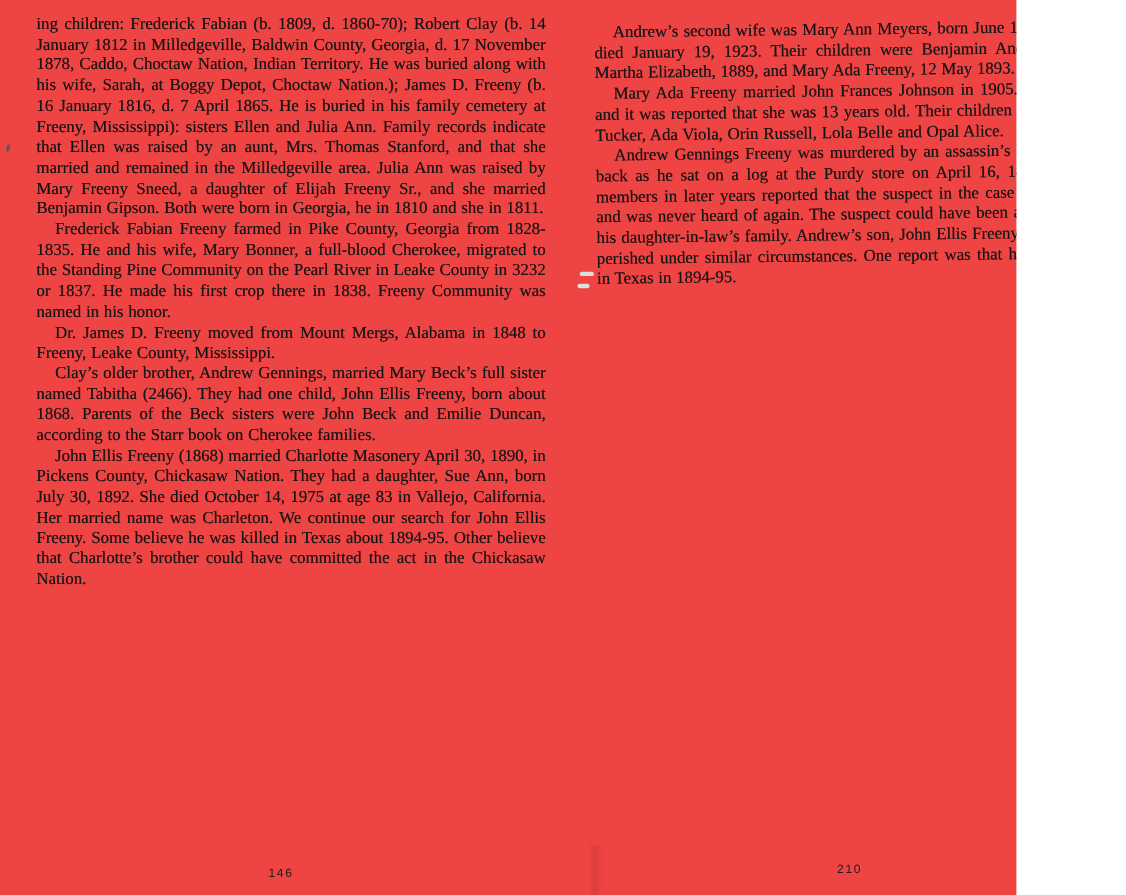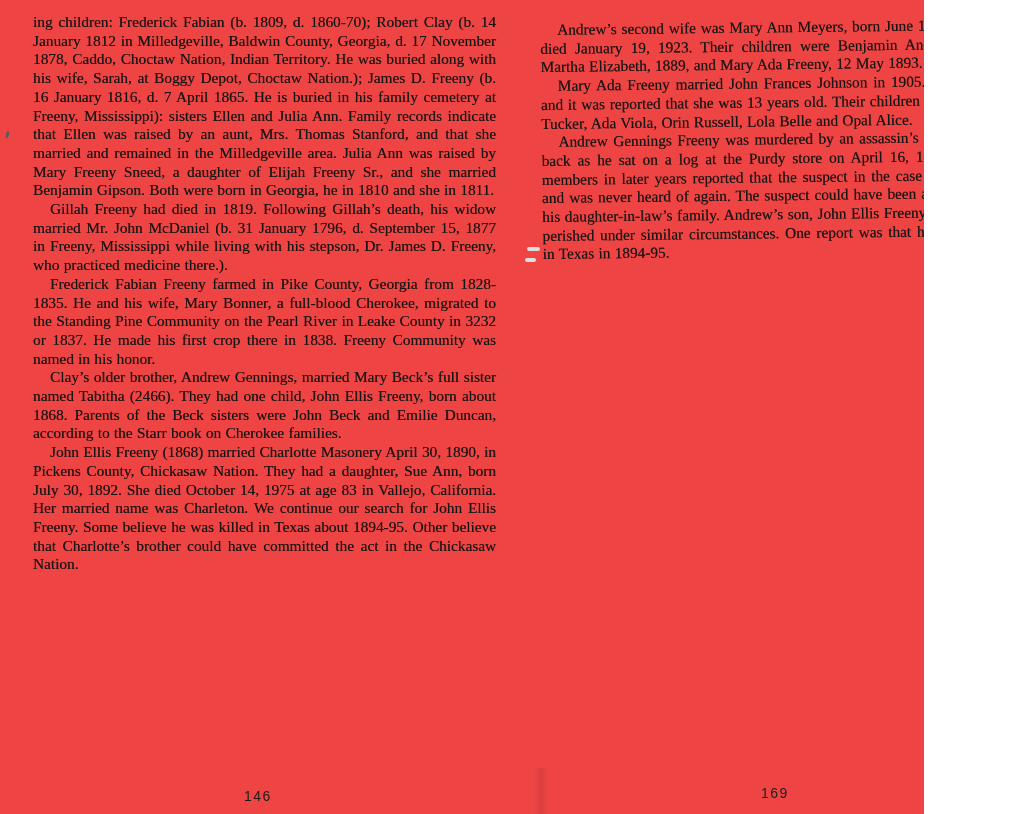--- a/index.html
+++ b/index.html
@@ -39,21 +39,21 @@
   .col-right {
     left: 540px;
     top: 21px;
     width: 459px;
     transform: rotate(-0.65deg);
     transform-origin: left top;
   }
   .pagenum {
     position: absolute;
     font-family: "Liberation Sans", sans-serif;
-    font-size: 14px;
+    font-size: 11px;
     letter-spacing: 1.5px;
     color: #1d1d1d;
   }
   .pagenum-left  { left: 244px; top: 788px; }
   .pagenum-right { left: 761px; top: 785px; }
   .speck {
     position: absolute;
     left: 6px;
     top: 131px;
     width: 3px;
@@ -78,33 +78,33 @@
   .smudge-1 { left: 527px; top: 247px; width: 13px; height: 4px; }
   .smudge-2 { left: 525px; top: 258px; width: 11px; height: 4px; }
 </style>
 </head>
 <body>
 
 <div class="scan">
 
   <div class="col col-left">
     <p>ing children: Frederick Fabian (b. 1809, d. 1860-70); Robert Clay (b. 14 January 1812 in Milledgeville, Baldwin County, Georgia, d. 17 November 1878, Caddo, Choctaw Nation, Indian Territory. He was buried along with his wife, Sarah, at Boggy Depot, Choctaw Nation.); James D. Freeny (b. 16 January 1816, d. 7 April 1865. He is buried in his family cemetery at Freeny, Mississippi): sisters Ellen and Julia Ann. Family records indicate that Ellen was raised by an aunt, Mrs. Thomas Stanford, and that she married and remained in the Milledgeville area. Julia Ann was raised by Mary Freeny Sneed, a daughter of Elijah Freeny Sr., and she married Benjamin Gipson. Both were born in Georgia, he in 1810 and she in 1811.</p>
-    <p class="indent">Gillah Freeny had died in 1819. Following Gillah’s death, his widow married Mr. John McDaniel (b. 31 January 1796, d. September 15, 1877 in Freeny, Mississippi while living with his stepson, Dr. James D. Freeny, who practiced medicine there.).</p>
     <p class="indent">Frederick Fabian Freeny farmed in Pike County, Georgia from 1828-1835. He and his wife, Mary Bonner, a full-blood Cherokee, migrated to the Standing Pine Community on the Pearl River in Leake County in 3232 or 1837. He made his first crop there in 1838. Freeny Community was named in his honor.</p>
+    <p class="indent">Dr. James D. Freeny moved from Mount Mergs, Alabama in 1848 to Freeny, Leake County, Mississippi.</p>
     <p class="indent">Clay’s older brother, Andrew Gennings, married Mary Beck’s full sister named Tabitha (2466). They had one child, John Ellis Freeny, born about 1868. Parents of the Beck sisters were John Beck and Emilie Duncan, according to the Starr book on Cherokee families.</p>
     <p class="indent">John Ellis Freeny (1868) married Charlotte Masonery April 30, 1890, in Pickens County, Chickasaw Nation. They had a daughter, Sue Ann, born July 30, 1892. She died October 14, 1975 at age 83 in Vallejo, California. Her married name was Charleton. We continue our search for John Ellis Freeny. Some believe he was killed in Texas about 1894-95. Other believe that Charlotte’s brother could have committed the act in the Chickasaw Nation.</p>
   </div>
 
   <div class="col col-right">
     <p class="indent">Andrew’s second wife was Mary Ann Meyers, born June 15 1860, and died January 19, 1923. Their children were Benjamin Andrew, 1887, Martha Elizabeth, 1889, and Mary Ada Freeny, 12 May 1893.</p>
     <p class="indent">Mary Ada Freeny married John Frances Johnson in 1905. He was 27 and it was reported that she was 13 years old. Their children were Elbing Tucker, Ada Viola, Orin Russell, Lola Belle and Opal Alice.</p>
     <p class="indent">Andrew Gennings Freeny was murdered by an assassin’s bullet to the back as he sat on a log at the Purdy store on April 16, 1894. Family members in later years reported that the suspect in the case disappeared and was never heard of again. The suspect could have been a member of his daughter-in-law’s family. Andrew’s son, John Ellis Freeny, could have perished under similar circumstances. One report was that he was killed in Texas in 1894-95.</p>
   </div>
 
   <div class="pagenum pagenum-left">146</div>
-  <div class="pagenum pagenum-right">169</div>
+  <div class="pagenum pagenum-right">210</div>
 
   <div class="speck"></div>
   <div class="gutter-shadow"></div>
   <div class="smudge smudge-1"></div>
   <div class="smudge smudge-2"></div>
 
 </div>
 
 </body></html>

